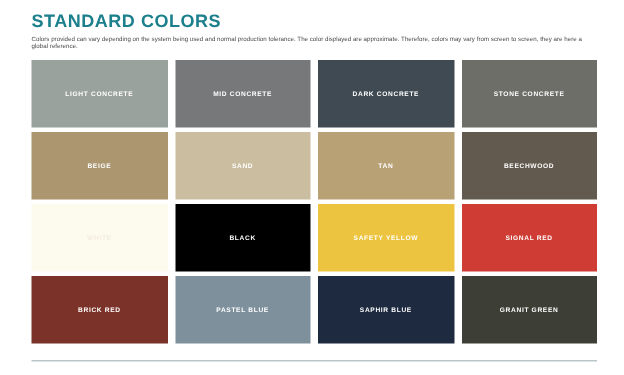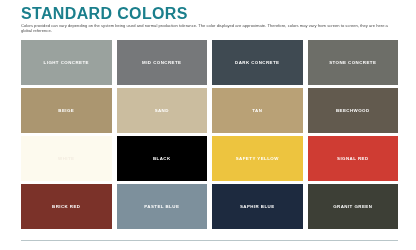--- a/index.html
+++ b/index.html
@@ -23,21 +23,21 @@
     height: 250px;
     box-sizing: border-box;
     padding: 0;
   }
 
   .header {
     padding: 8px 20px 0 21px;
   }
 
   .page-title {
-    font-size: 16px;
+    font-size: 12px;
     font-weight: bold;
     letter-spacing: 0.35px;
     color: #1b7f8c;
     margin: 0 0 2.5px 0;
     line-height: 12px;
   }
 
   .disclaimer {
     font-size: 4.1px;
     line-height: 5.6px;

